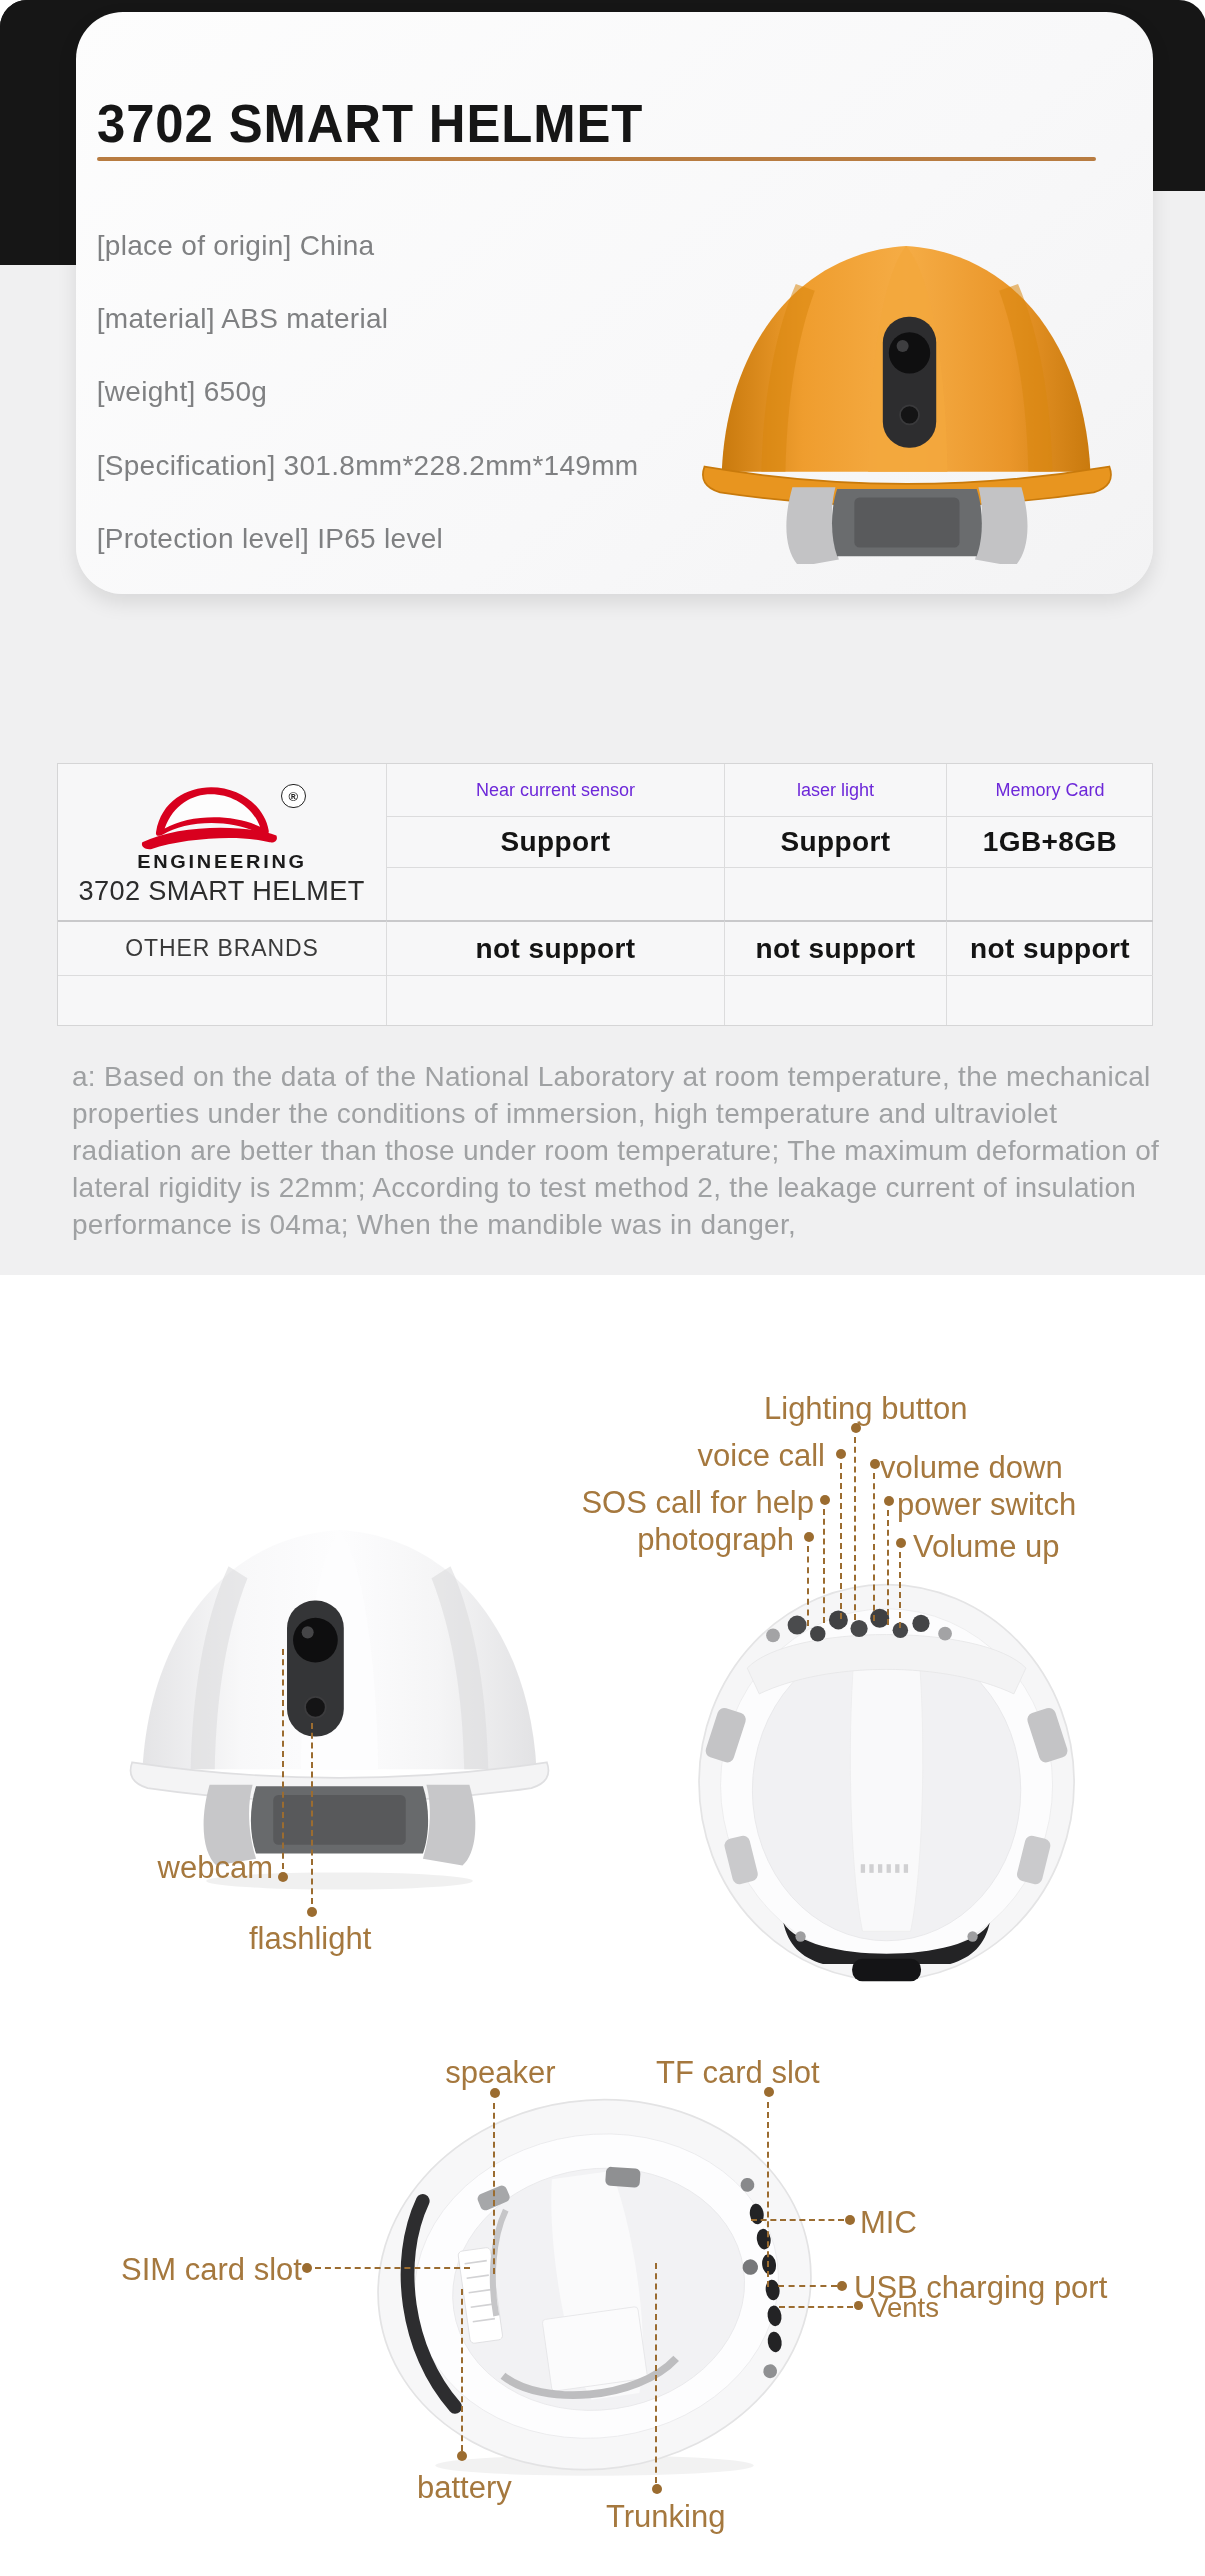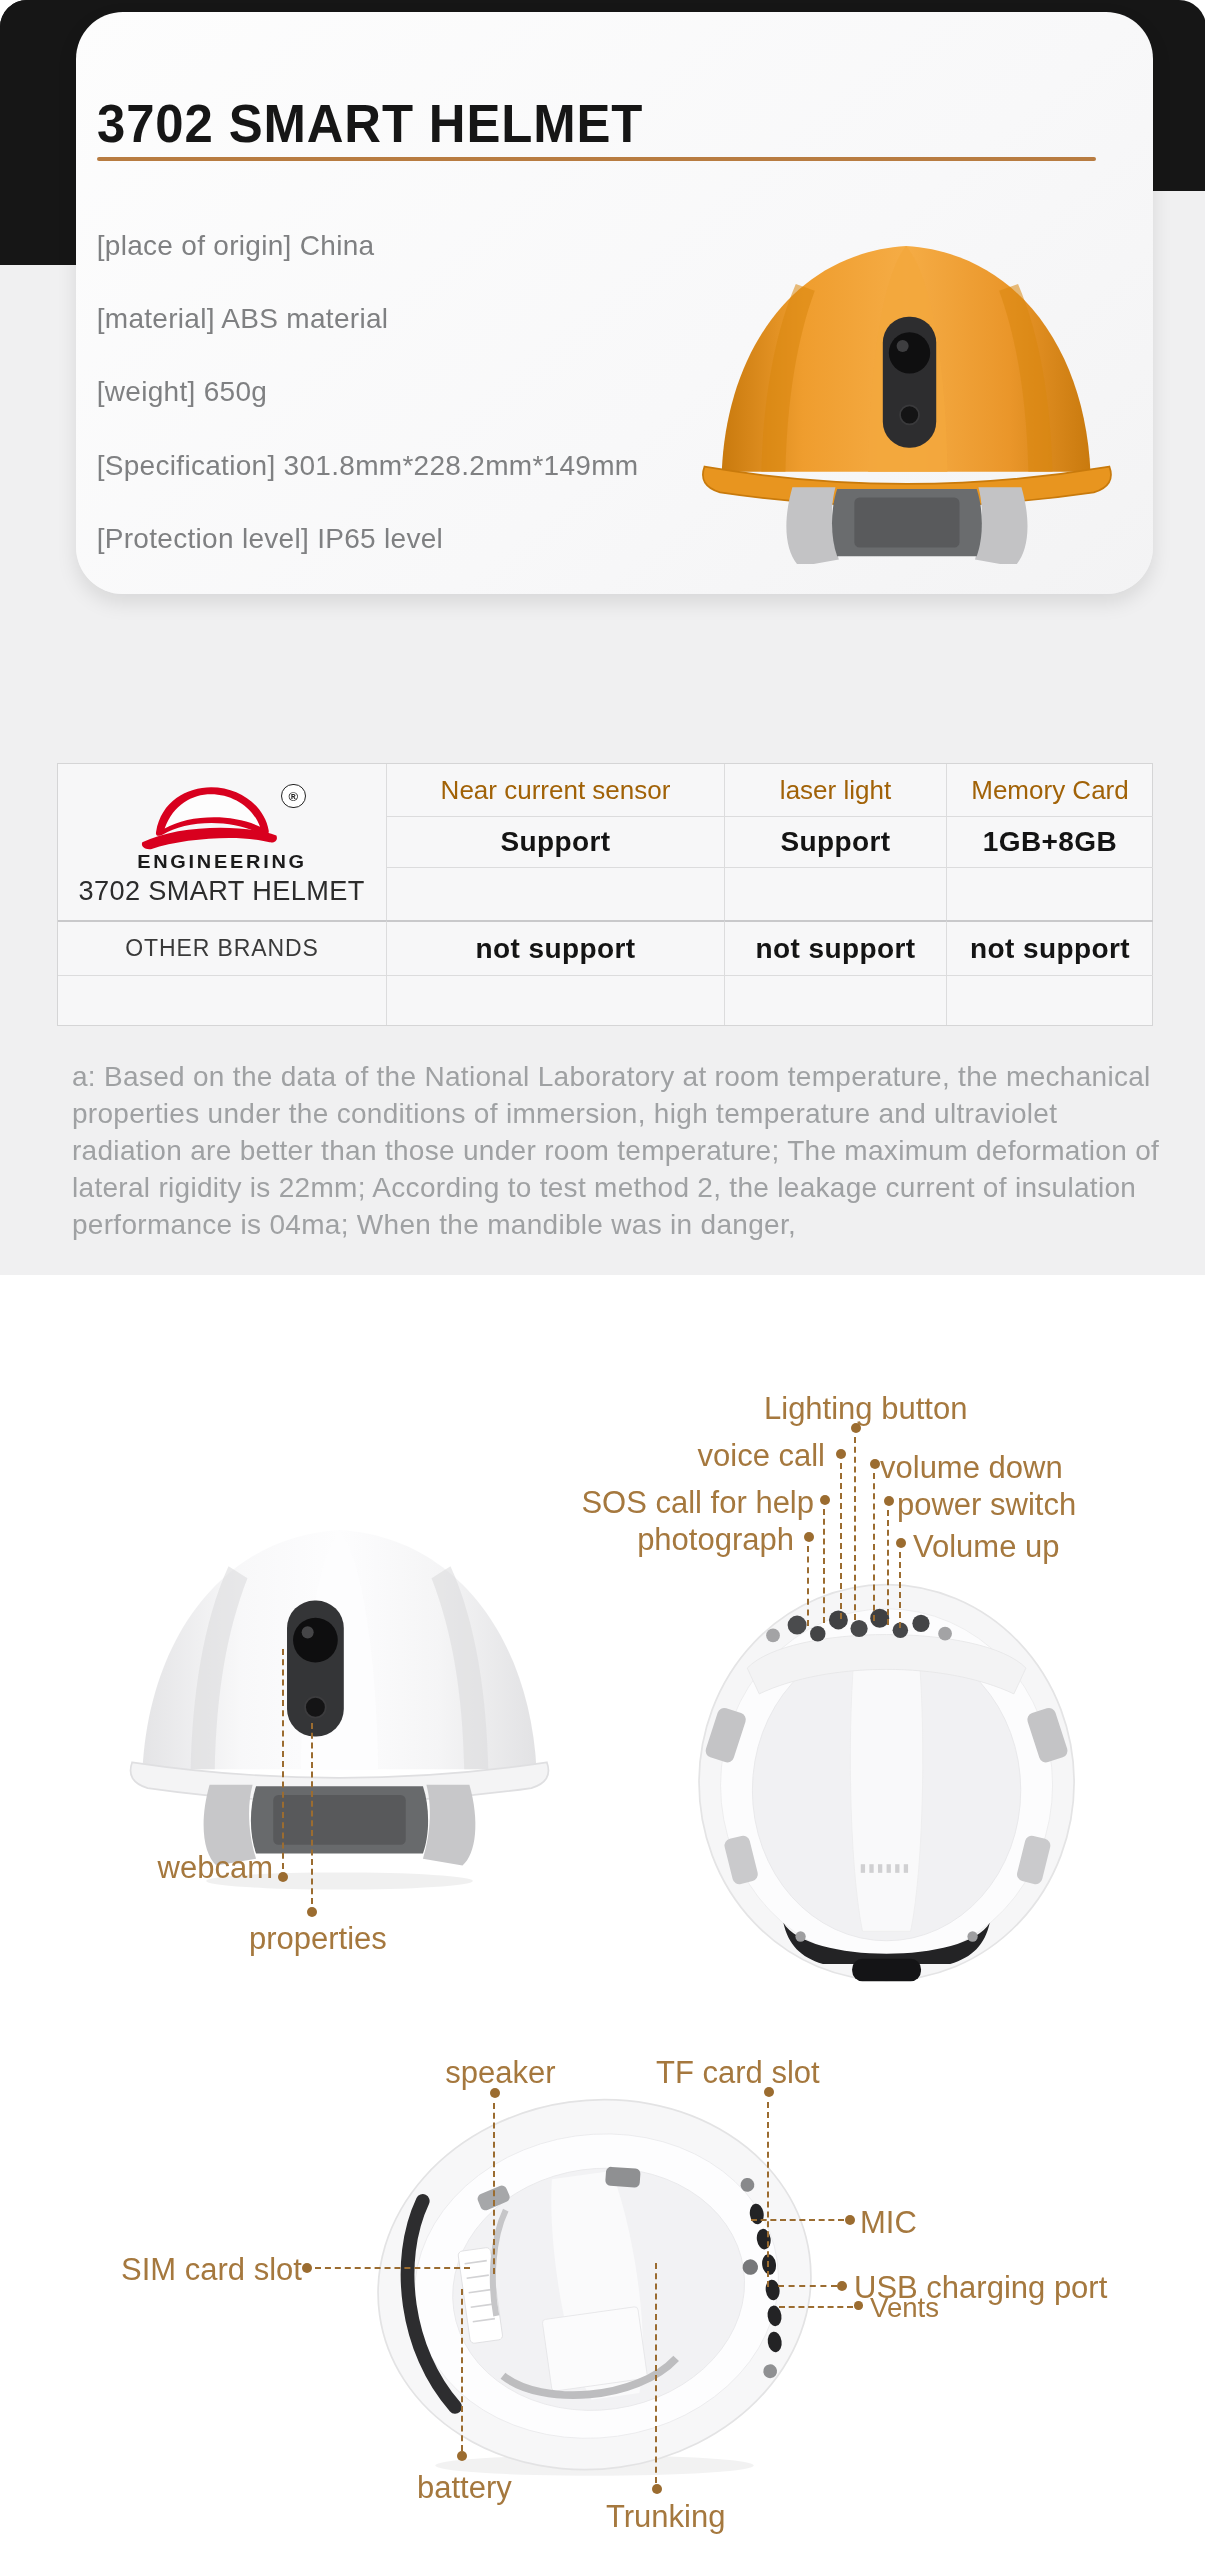--- a/index.html
+++ b/index.html
@@ -15,21 +15,21 @@
   #page-title{position:absolute;left:20.7px;top:81px;font-size:53px;font-weight:700;color:#161616;letter-spacing:0.9px;transform:scaleX(.96);transform-origin:left;white-space:nowrap;}
   #title-rule{position:absolute;left:20.7px;top:145px;width:999px;height:4.3px;background:#b87c41;border-radius:2.6px;}
   .spec-line{position:absolute;left:20.7px;font-size:28px;color:#7f8082;letter-spacing:0.3px;white-space:nowrap;}
 
   
   #cmp-table{position:absolute;left:57px;top:763px;width:1096px;display:grid;grid-template-columns:328px 338px 222px 207px;grid-template-rows:52px 51px 53px 55px 50px;background:#f7f7f8;border:0.9px solid #d5d5d6;box-sizing:border-box;}
   .cell{border-left:0.9px solid #dcdcdd;border-top:0.9px solid #dcdcdd;display:flex;align-items:center;justify-content:center;box-sizing:border-box;}
   .cell.first-col{border-left:none;}
   .cell.first-row{border-top:none;}
   .cell.thick-top{border-top:2.6px solid #c9c9cb;}
-  .th{font-size:26px;color:#a16207;}
+  .th{font-size:18px;color:#6d28d9;}
   .tv{font-size:28px;font-weight:700;color:#141414;letter-spacing:0.4px;}
   #brand-cell{flex-direction:column;justify-content:center;padding-top:5.2px;}
   #brand-name{font-size:28px;color:#2c2c2c;letter-spacing:0.4px;transform:scaleX(.97);white-space:nowrap;margin-top:1.7px;}
   #other-brands{font-size:23px;color:#3a3a3a;letter-spacing:0.9px;}
   #logo-wrap{position:relative;width:181px;height:91px;}
   #logo-engineering{position:absolute;left:50%;transform:translateX(-50%) scaleX(1.05);bottom:0;font-size:19px;font-weight:700;color:#1b1b1b;letter-spacing:2.6px;white-space:nowrap;}
   #reg-mark{position:absolute;right:6.9px;top:1.7px;width:22.4px;height:22.4px;border:1.7px solid #222;border-radius:50%;font-size:13px;font-weight:700;color:#222;display:flex;align-items:center;justify-content:center;background:#fff;}
 
   
   #note-paragraph{position:absolute;left:72px;top:1058px;width:1097px;font-size:28px;line-height:37px;color:#9fa1a3;letter-spacing:0.3px;}
@@ -154,21 +154,21 @@
     <rect x="170" y="330" width="154" height="58" rx="6" fill="#58595b"></rect>
     <ellipse cx="247" cy="430" rx="155" ry="10" fill="rgba(0,0,0,0.06)"></ellipse>
   </svg>
 
   <div class="vline" style="left:282px;top:1649px;height:220px"></div>
   <div class="dot" style="left:278px;top:1872px"></div>
   <div class="lbl r" style="left:121px;top:1850px;width:152px">webcam</div>
 
   <div class="vline" style="left:311px;top:1723px;height:181px"></div>
   <div class="dot" style="left:307px;top:1907px"></div>
-  <div class="lbl" style="left:249px;top:1921px">properties</div>
+  <div class="lbl" style="left:249px;top:1921px">flashlight</div>
 
   <svg class="abs" style="left:687px;top:1580px" width="400" height="405" viewBox="0 0 465 470">
     <ellipse cx="232" cy="235" rx="218" ry="230" fill="#f6f6f7" stroke="#e4e4e5" stroke-width="2"></ellipse>
     <ellipse cx="232" cy="238" rx="193" ry="205" fill="#fcfcfd" stroke="#ebebec" stroke-width="1"></ellipse>
     <ellipse cx="232" cy="244" rx="156" ry="175" fill="#f1f1f3" stroke="#e7e7e9" stroke-width="1"></ellipse>
     <path d="M196 70 C186 160 188 330 204 408 L260 408 C276 330 278 160 268 70 Z" fill="#f9f9fa" stroke="#ececee" stroke-width="1"></path>
     <path d="M70 102 C120 50 344 50 394 102 L380 132 C300 94 164 94 84 132 Z" fill="#f3f3f4" stroke="#e6e6e8" stroke-width="1"></path>
     <circle cx="100" cy="64" r="8" fill="#a3a3a5"></circle>
     <circle cx="128" cy="52" r="11" fill="#4a4b4d"></circle>
     <circle cx="152" cy="62" r="9" fill="#434446"></circle>

